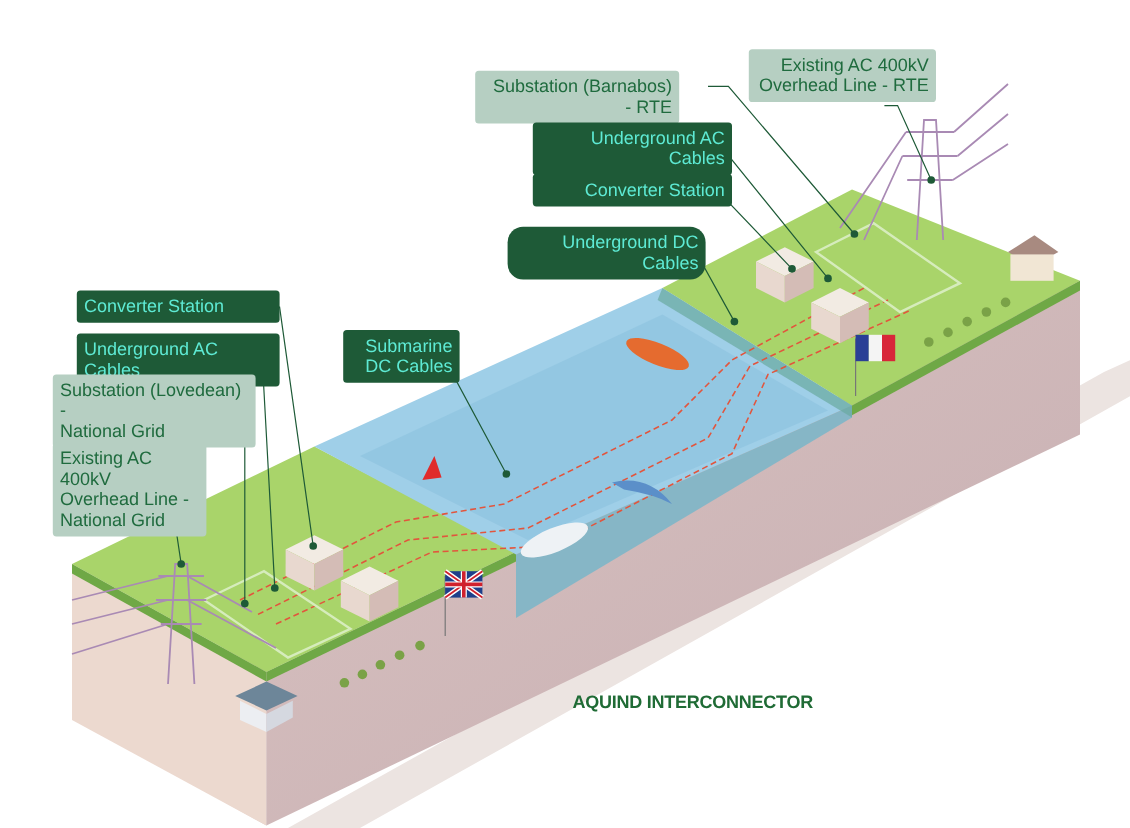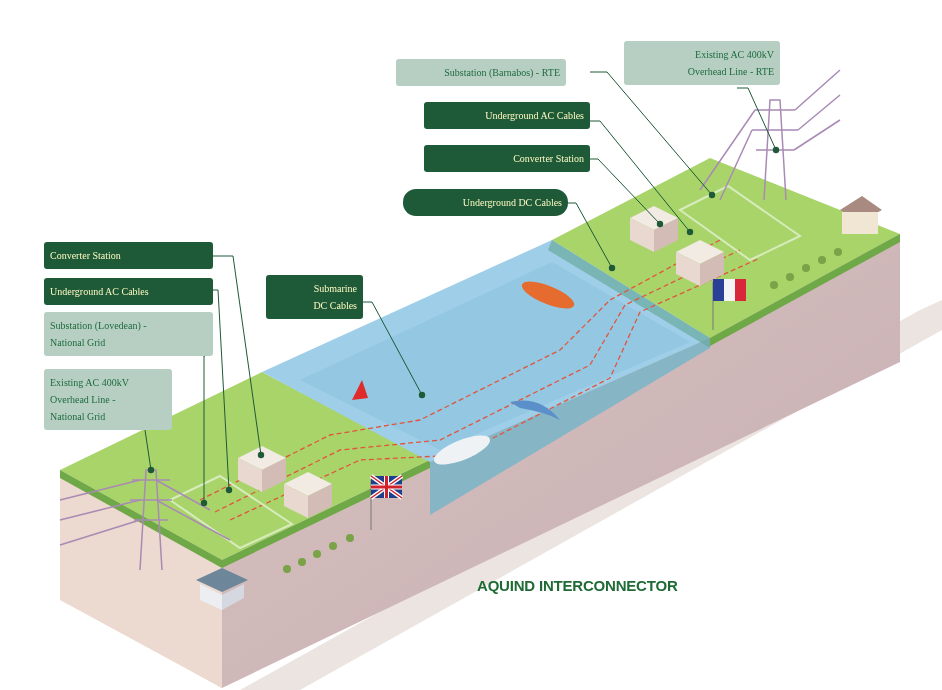--- a/index.html
+++ b/index.html
@@ -1,23 +1,23 @@
 <!DOCTYPE html>
 <html><head>
 <meta charset="utf-8">
 <style>
   html, body { margin: 0; padding: 0; background: #ffffff; }
   body { width: 942px; height: 690px; position: relative; overflow: hidden; font-family: "Liberation Sans", sans-serif; }
   #scene { position: absolute; left: 0; top: 0; width: 942px; height: 690px; }
   .label {
     position: absolute; box-sizing: border-box; border-radius: 3px;
-    font-family: Liberation Serif, serif; font-size: 10px; line-height: 17px;
+    font-family: Liberation Sans, sans-serif; font-size: 15px; line-height: 17px;
     padding: 5px 6px; white-space: pre-line;
   }
-  .label.dark { background: #1e5a37; color: #fef9c3; }
+  .label.dark { background: #1e5a37; color: #5eead4; margin-left: 20px; }
   .label.light { background: #b6cfc2; color: #1f6b3e; }
   .label.right { text-align: right; }
   .label.left { text-align: left; }
   .title {
     position: absolute; left: 477px; top: 577px;
     font-family: "Liberation Sans", sans-serif; font-weight: bold; font-size: 15px;
     color: #1f6b35; letter-spacing: -0.2px;
   }
 </style>
 </head>

